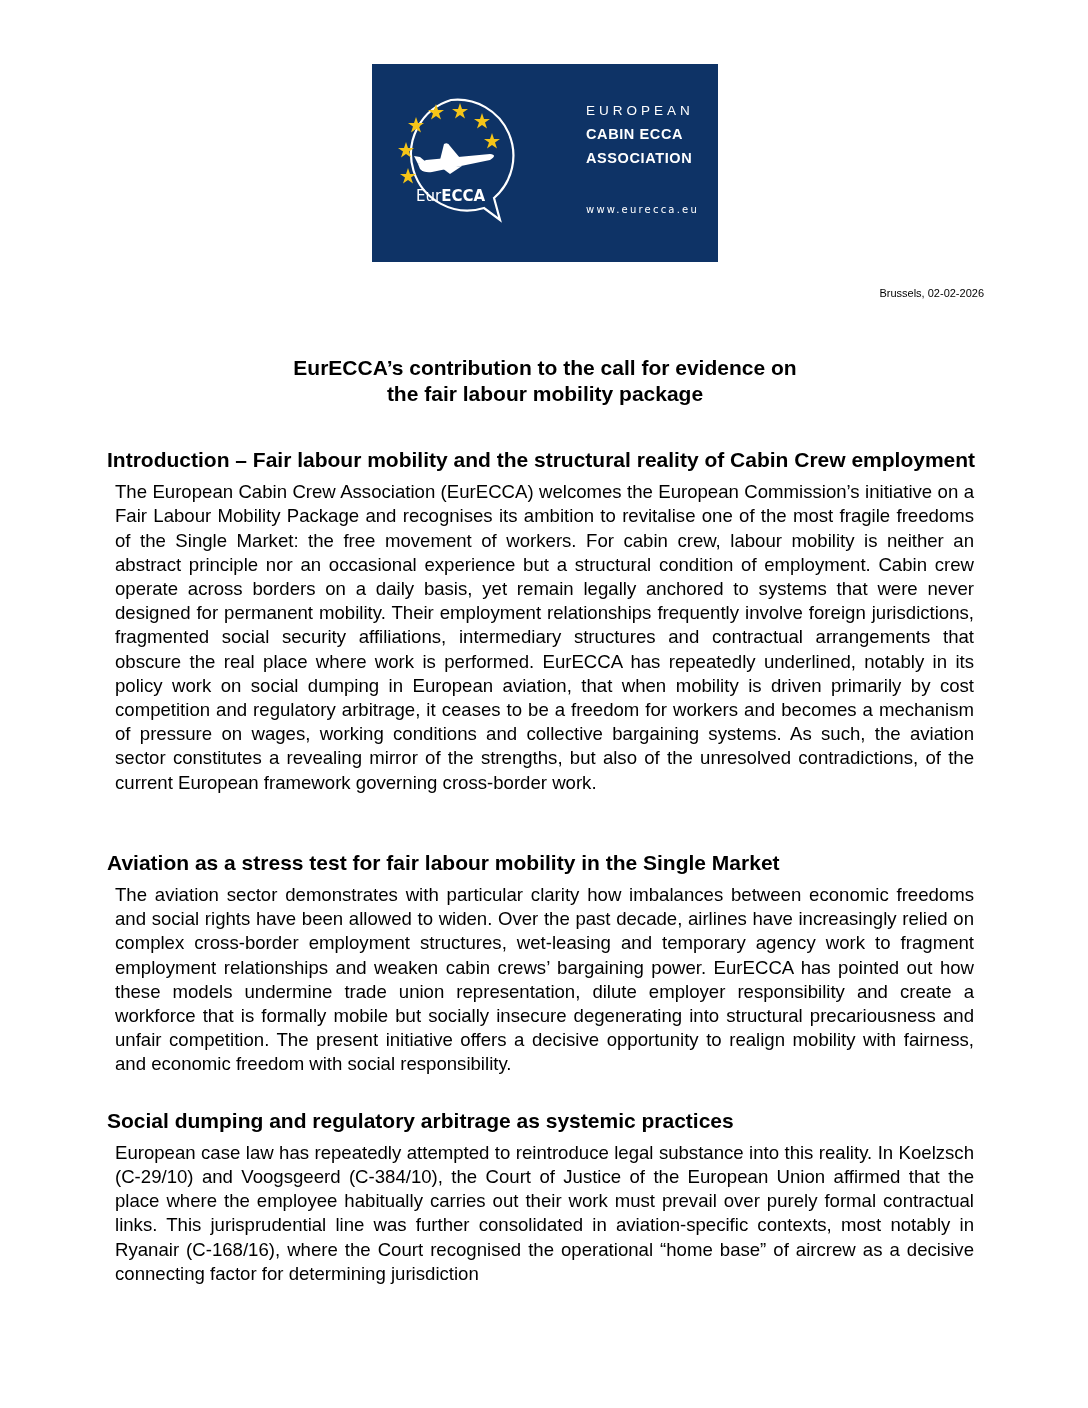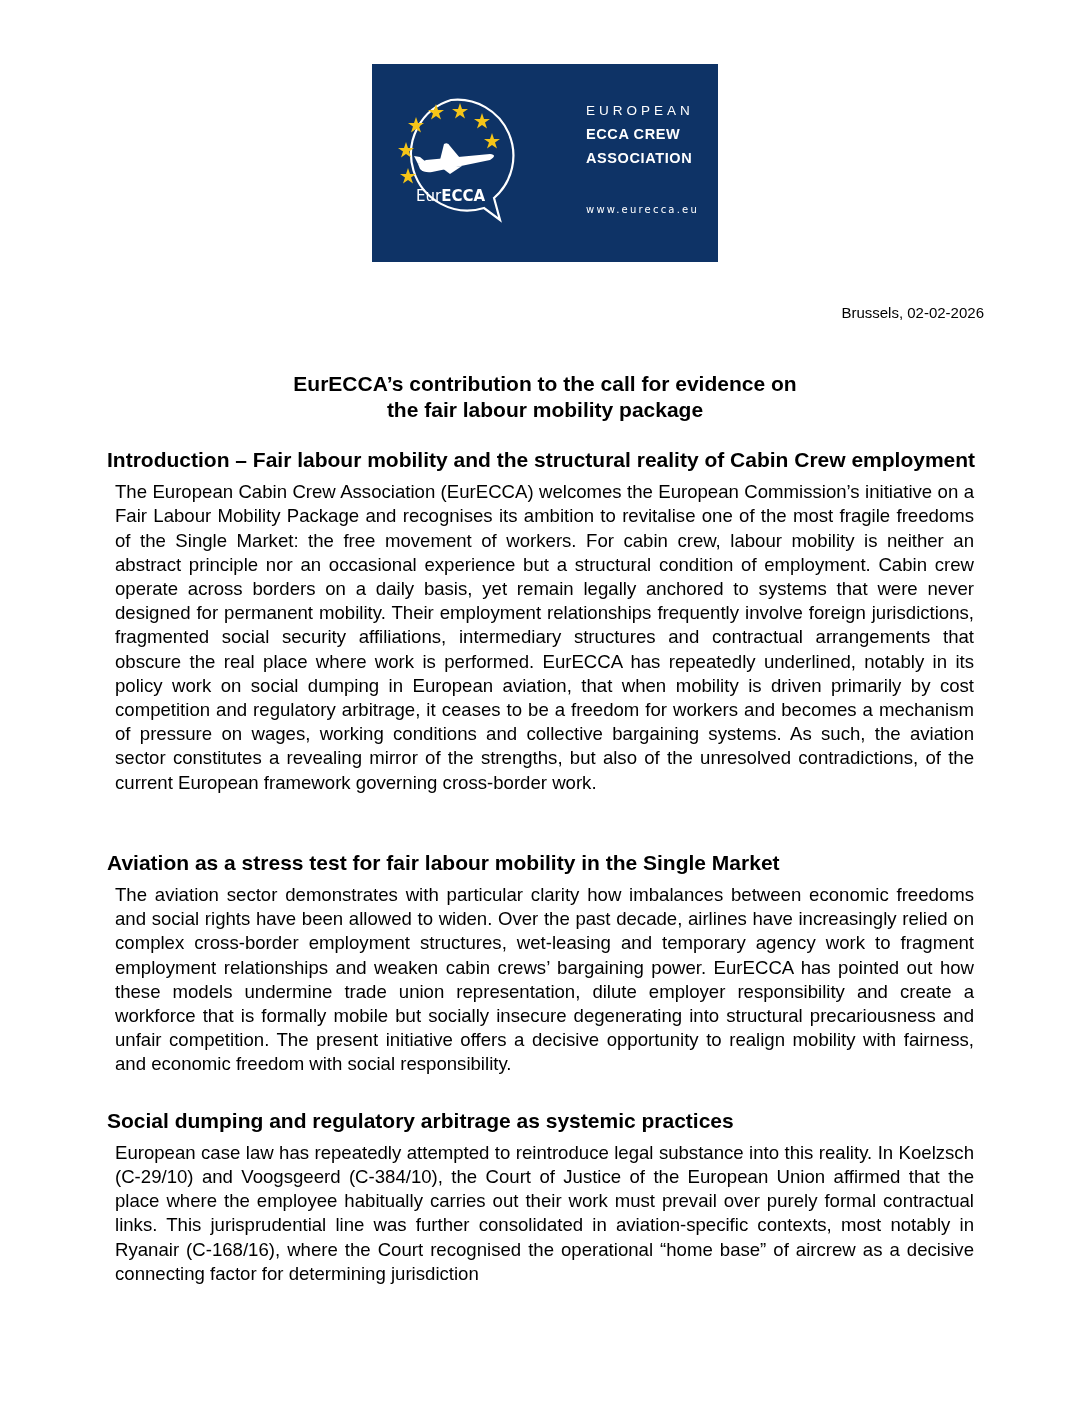--- a/index.html
+++ b/index.html
@@ -6,23 +6,23 @@
     body { width: 1088px; height: 1408px; position: relative; overflow: hidden; font-family: "Liberation Sans", sans-serif; color: #000; }
     .page { position: absolute; left: 0; top: 0; width: 1088px; height: 1408px; background: #fff; }
 
     .logo { position: absolute; left: 372px; top: 64px; width: 346px; height: 198px; background: #0e3366; }
     .logo svg.emblem { position: absolute; left: 14px; top: 30px; width: 130px; height: 130px; }
     .logo .org { position: absolute; left: 214px; top: 36px; color: #fff; font-family: Liberation Sans, sans-serif; }
     .logo .org .l1 { font-size: 13.5px; letter-spacing: 4px; font-weight: normal; line-height: 22px; }
     .logo .org .l2, .logo .org .l3 { font-size: 14.5px; font-weight: bold; letter-spacing: 0.6px; line-height: 24px; }
     .logo .url { position: absolute; left: 214px; top: 140px; color: #fff; font-size: 10px; letter-spacing: 2.2px; font-family: "DejaVu Sans", sans-serif; }
 
-    .dateline { position: absolute; right: 104px; top: 304px; font-size: 15px; padding-left: 36px; }
+    .dateline { position: absolute; right: 104px; top: 287px; font-size: 11px; padding-left: 36px; }
 
-    .title { position: absolute; left: 100px; width: 890px; top: 371px; text-align: center; font-weight: bold; font-size: 21px; line-height: 26px; }
+    .title { position: absolute; left: 100px; width: 890px; top: 355px; text-align: center; font-weight: bold; font-size: 21px; line-height: 26px; }
 
     .body { position: absolute; left: 107px; width: 875px; top: 448px; font-size: 18.6px; line-height: 24.2px; text-align: justify; }
     .body h2 { font-size: 21px; font-weight: bold; margin: 0; line-height: 24.2px; text-align: left; }
     .body p { margin: 8px; }
     .body .gap { height: 24px; }
     .body a { color: #3f7f8c; text-decoration: underline; }
   </style>
 </head>
 <body>
 
@@ -46,21 +46,21 @@
       <g fill="#ffffff">
         <path d="M32 70 L40 66 L104 60 Q112 61 104 66 L46 78 Q38 79 34 75 Z"></path>
         <path d="M54 66 L58 50 Q62 48 64 52 L74 64 Z"></path>
         <path d="M56 74 L64 80 L76 72 Z"></path>
         <path d="M32 70 L28 62 L34 63 L40 68 Z"></path>
       </g>
       <text x="30" y="107" fill="#ffffff" font-family="DejaVu Sans, sans-serif" font-size="15"><tspan>Eur</tspan><tspan font-weight="bold">ECCA</tspan></text>
     </svg>
     <div class="org">
       <div class="l1">EUROPEAN</div>
-      <div class="l2">ECCA CREW</div>
+      <div class="l2">CABIN ECCA</div>
       <div class="l3">ASSOCIATION</div>
     </div>
     <div class="url">www.eurecca.eu</div>
   </div>
 
   <div class="dateline">Brussels, 02-02-2026</div>
 
   <div class="title">
     <div>EurECCA’s contribution to the call for evidence on</div>
     <div>the fair labour mobility package</div>

